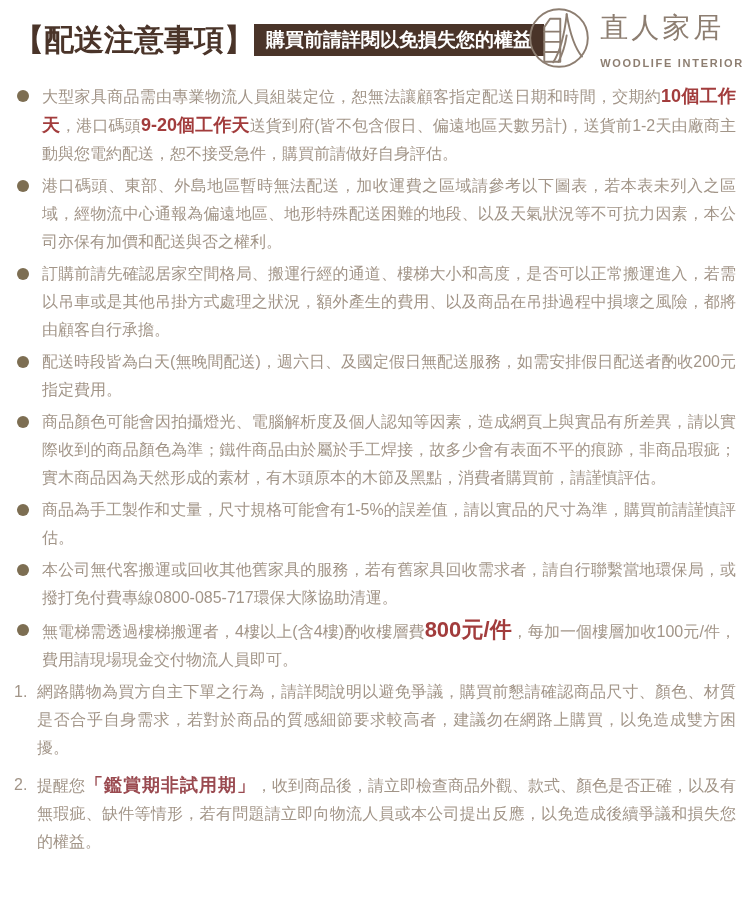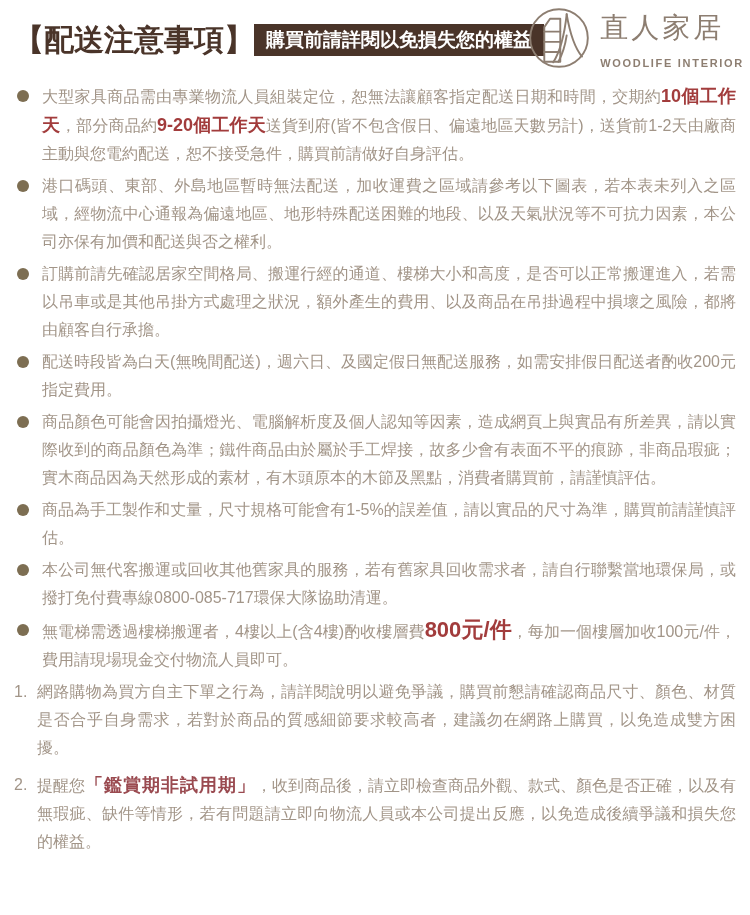--- a/index.html
+++ b/index.html
@@ -142,21 +142,21 @@
   </div>
 
   <div class="section-header header-delivery">
     <span class="section-title">【配送注意事項】</span>
     <span class="section-badge">購買前請詳閱以免損失您的權益</span>
   </div>
 
   <ul class="notes">
     <li class="note-item">
       <span class="note-bullet"></span>
-      <span><span class="seg-n">大型家具商品需由專業物流人員組裝定位，恕無法讓顧客指定配送日期和時間，交期約</span><span class="seg-rb">10個工作天</span><span class="seg-n">，部分商品約</span><span class="seg-rb">9-20個工作天</span><span class="seg-n">送貨到府(皆不包含假日、偏遠地區天數另計)，送貨前1-2天由廠商主動與您電約配送，恕不接受急件，購買前請做好自身評估。</span></span>
+      <span><span class="seg-n">大型家具商品需由專業物流人員組裝定位，恕無法讓顧客指定配送日期和時間，交期約</span><span class="seg-rb">10個工作天</span><span class="seg-n">，港口碼頭</span><span class="seg-rb">9-20個工作天</span><span class="seg-n">送貨到府(皆不包含假日、偏遠地區天數另計)，送貨前1-2天由廠商主動與您電約配送，恕不接受急件，購買前請做好自身評估。</span></span>
     </li>
     <li class="note-item">
       <span class="note-bullet"></span>
       <span><span class="seg-n">港口碼頭、東部、外島地區暫時無法配送，加收運費之區域請參考以下圖表，若本表未列入之區域，經物流中心通報為偏遠地區、地形特殊配送困難的地段、以及天氣狀況等不可抗力因素，本公司亦保有加價和配送與否之權利。</span></span>
     </li>
     <li class="note-item">
       <span class="note-bullet"></span>
       <span><span class="seg-n">訂購前請先確認居家空間格局、搬運行經的通道、樓梯大小和高度，是否可以正常搬運進入，若需以吊車或是其他吊掛方式處理之狀況，額外產生的費用、以及商品在吊掛過程中損壞之風險，都將由顧客自行承擔。</span></span>
     </li>
     <li class="note-item">

